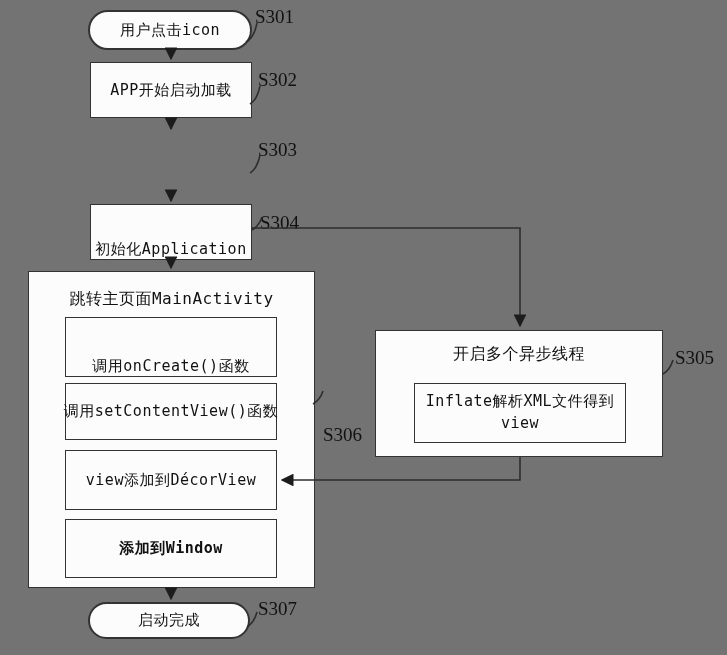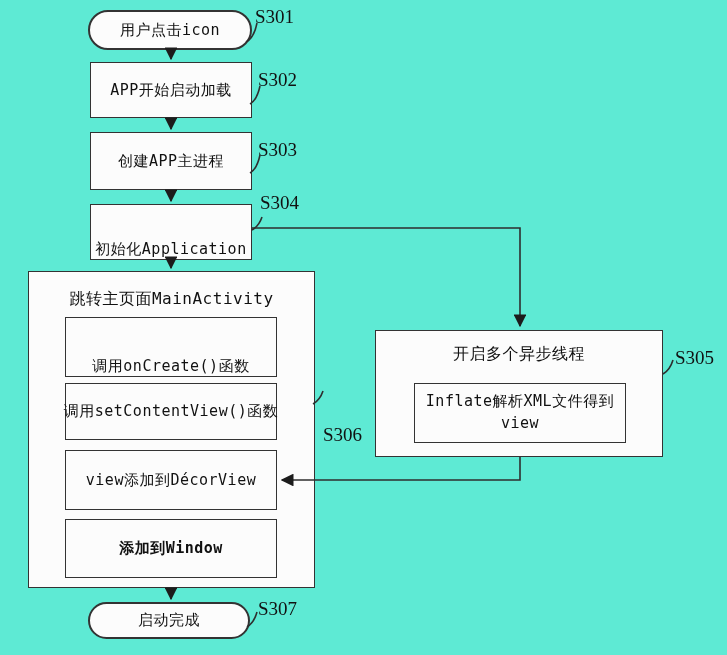--- a/index.html
+++ b/index.html
@@ -1,20 +1,20 @@
 <!DOCTYPE html>
 <html><head>
 <meta charset="utf-8">
 <style>
   html, body { margin: 0; padding: 0; }
   .canvas {
     position: relative;
     width: 727px;
     height: 655px;
-    background: #5eead4;
+    background: #737373;
     font-family: "DejaVu Sans Mono", "DejaVu Sans", monospace;
     color: #111111;
     overflow: hidden;
   }
   .node {
     position: absolute;
     box-sizing: border-box;
     border: 1.6px solid #333333;
     background: #fcfcfc;
     display: flex;
@@ -47,21 +47,21 @@
   .step-label {
     position: absolute;
     font-family: "Liberation Serif", "DejaVu Serif", serif;
     font-size: 19px;
     color: #111111;
     white-space: nowrap;
   }
   .lbl-301 { left: 255px; top: 6px; }
   .lbl-302 { left: 258px; top: 69px; }
   .lbl-303 { left: 258px; top: 139px; }
-  .lbl-304 { left: 260px; top: 192px; }
+  .lbl-304 { left: 260px; top: 212px; }
   .lbl-305 { left: 675px; top: 347px; }
   .lbl-306 { left: 323px; top: 378px; margin-top: 46px; }
   .lbl-307 { left: 258px; top: 598px; }
   svg.overlay {
     position: absolute; left: 0; top: 0;
     width: 727px; height: 655px;
     pointer-events: none;
   }
 </style>
 </head>
@@ -70,23 +70,20 @@
 <div class="canvas">
 
   <div class="node nowrap terminal-start">
     <span>用户点击icon</span>
   </div>
 
   <div class="node nowrap box-s302">
     <span>APP开始启动加载</span>
   </div>
 
-  <div class="node nowrap box-s303">
-    <span>创建APP主进程</span>
-  </div>
 
   <div class="node nowrap box-s304">
     <span>初始化Application</span>
   </div>
 
   <div class="group group-s306">
     <div class="group-title title-s306">跳转主页面MainActivity</div>
   </div>
   <div class="node nowrap inner-1">
     <span>调用onCreate()函数</span>

